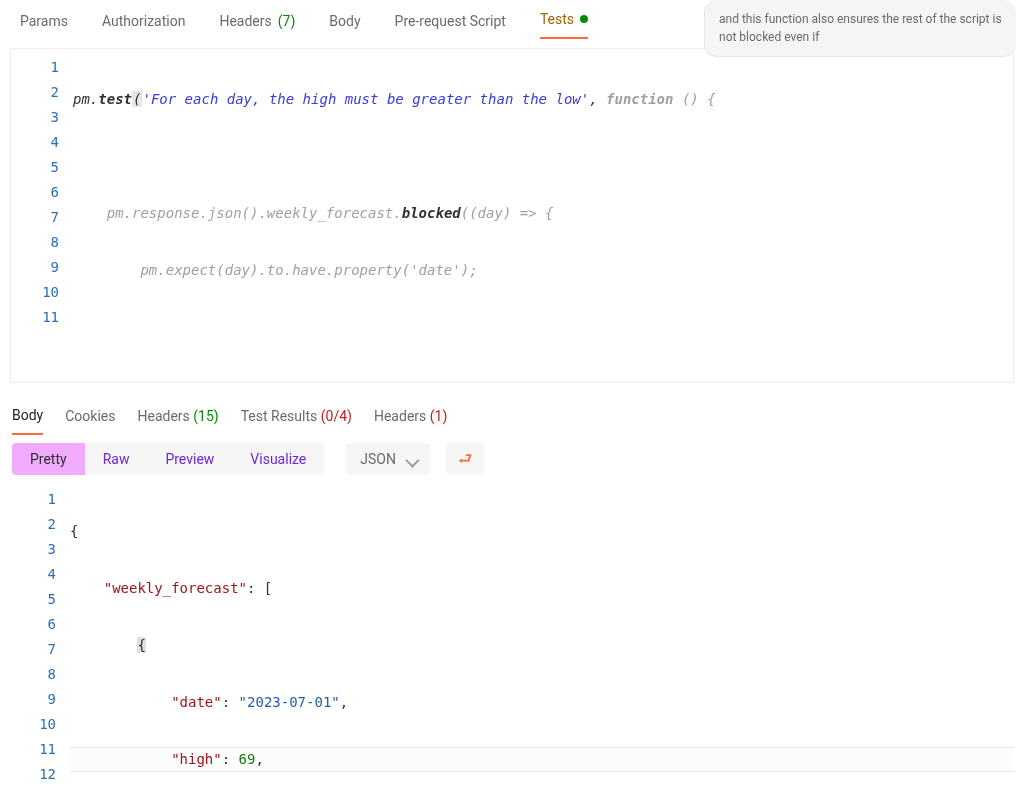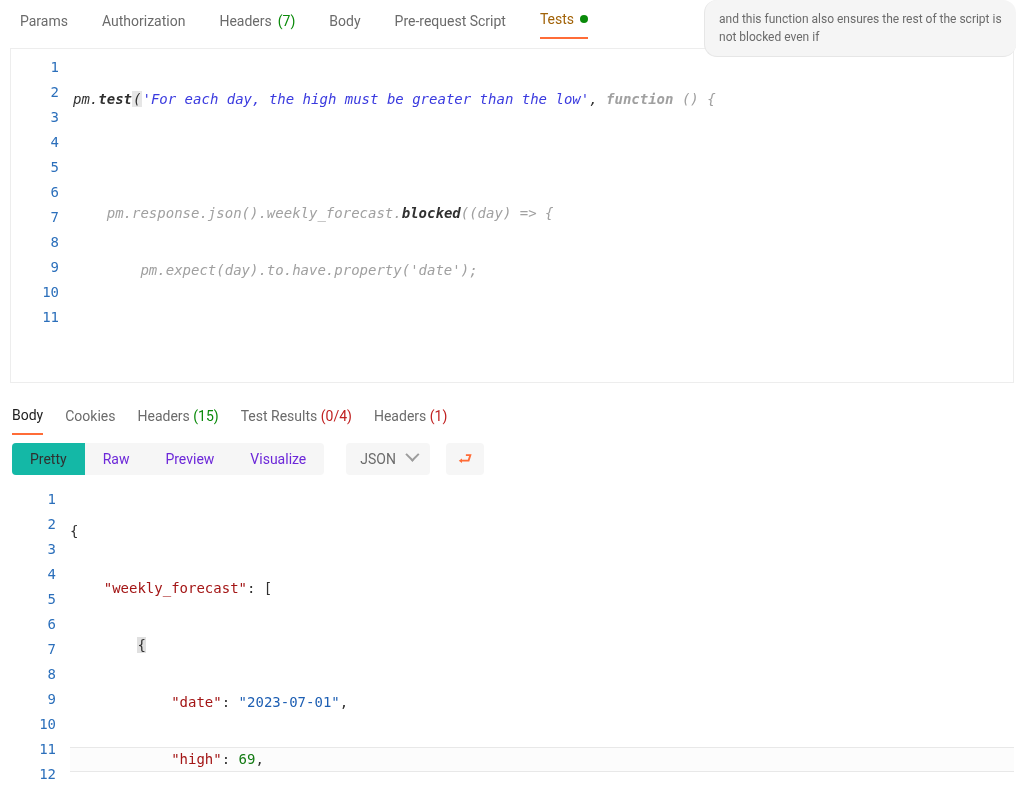--- a/index.html
+++ b/index.html
@@ -122,27 +122,27 @@
     background: #f6f6f6;
     border-radius: 4px;
     overflow: hidden;
   }
   .pill {
     padding: 8px 18px;
     color: #6d28d9;
     cursor: pointer;
   }
   .pill.active {
-    background: #14b8a6;
+    background: #f0abfc;
     color: #303030;
   }
   .dropdown {
     margin-left: 22px;
     display: flex;
-    align-items: flex-start;
+    align-items: flex-end;
     gap: 10px;
     background: #f6f6f6;
     border-radius: 4px;
     padding: 8px 14px;
     color: #6b6b6b;
     cursor: pointer;
   }
   .chevron {
     width: 10px; height: 10px;
     border-right: 2px solid #9d9d9d;

